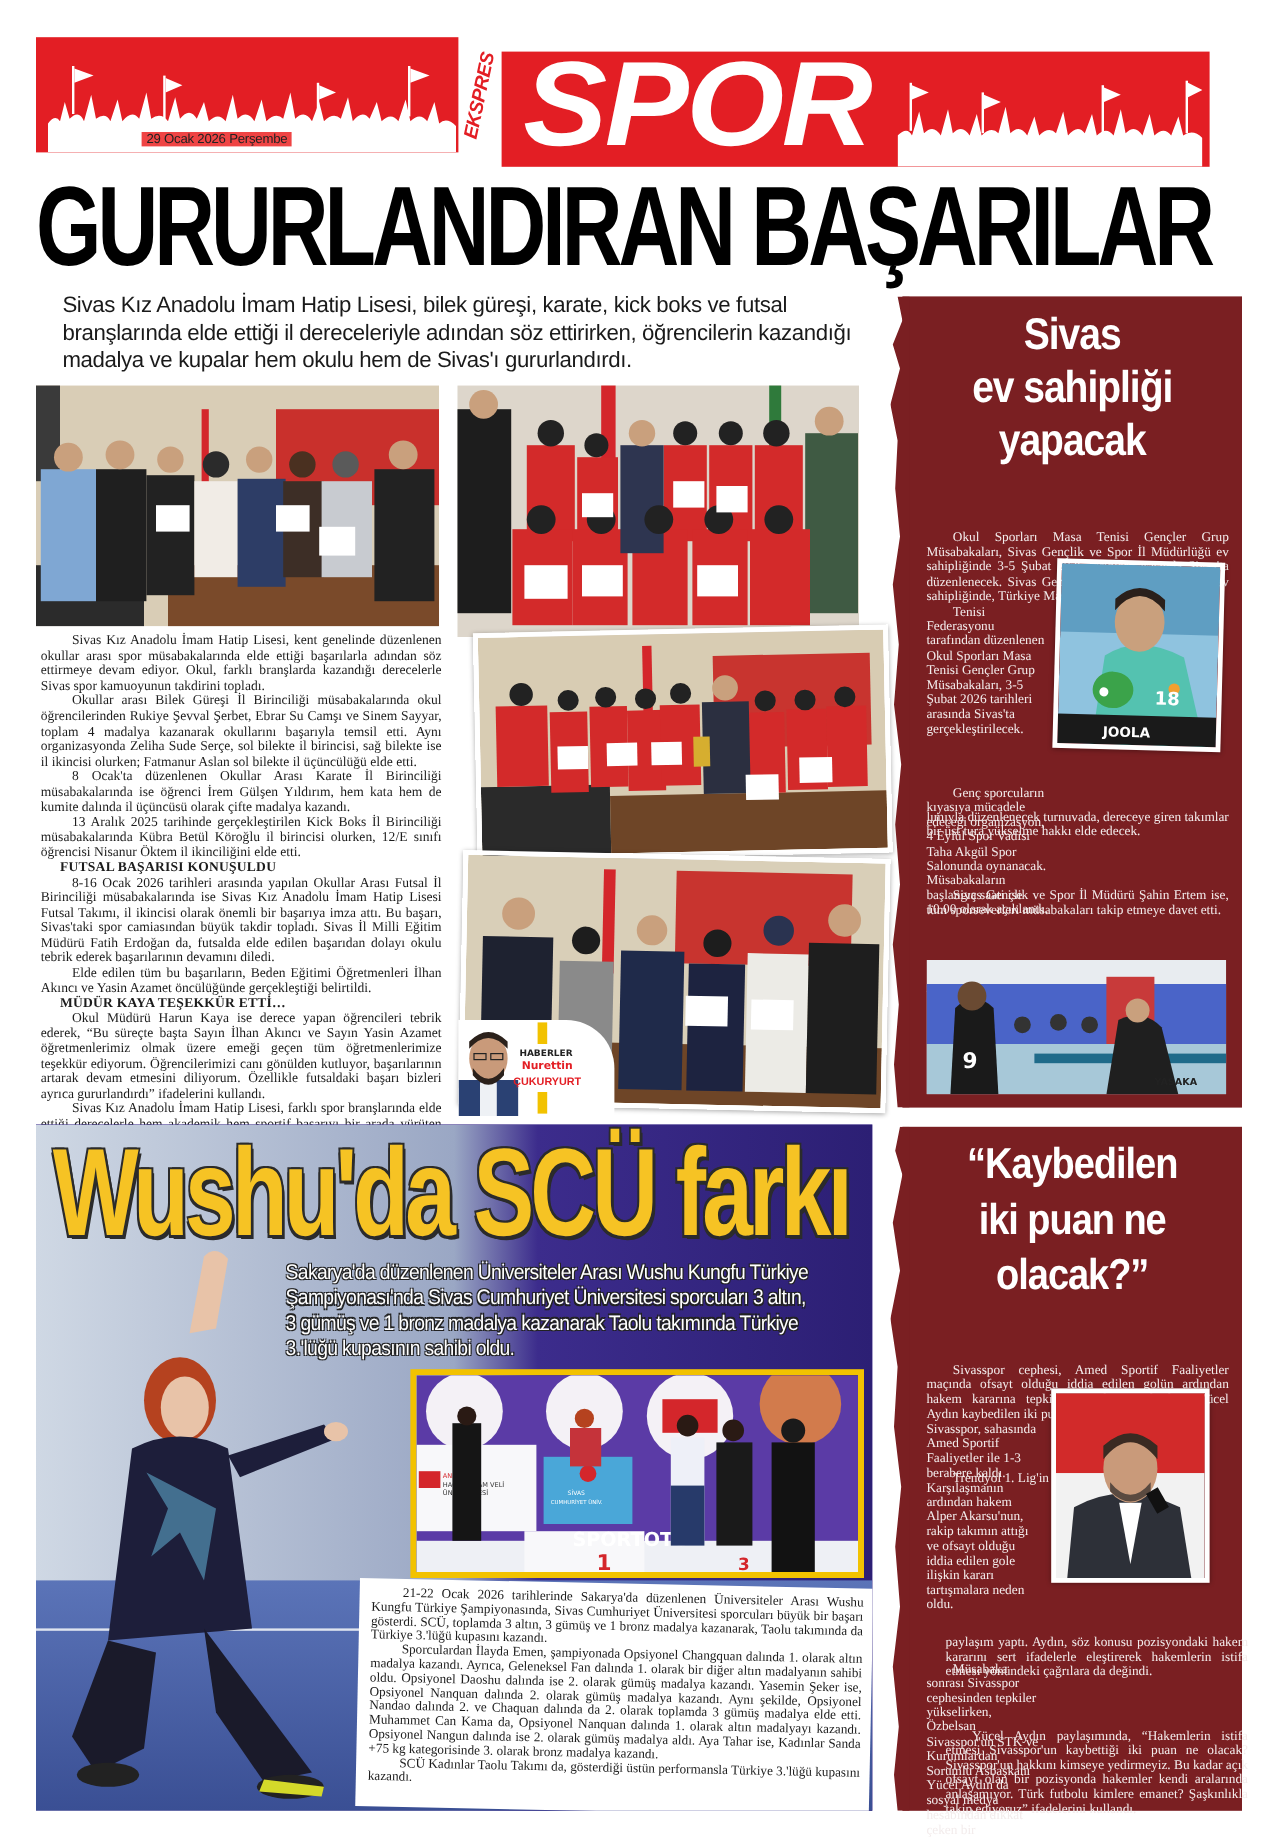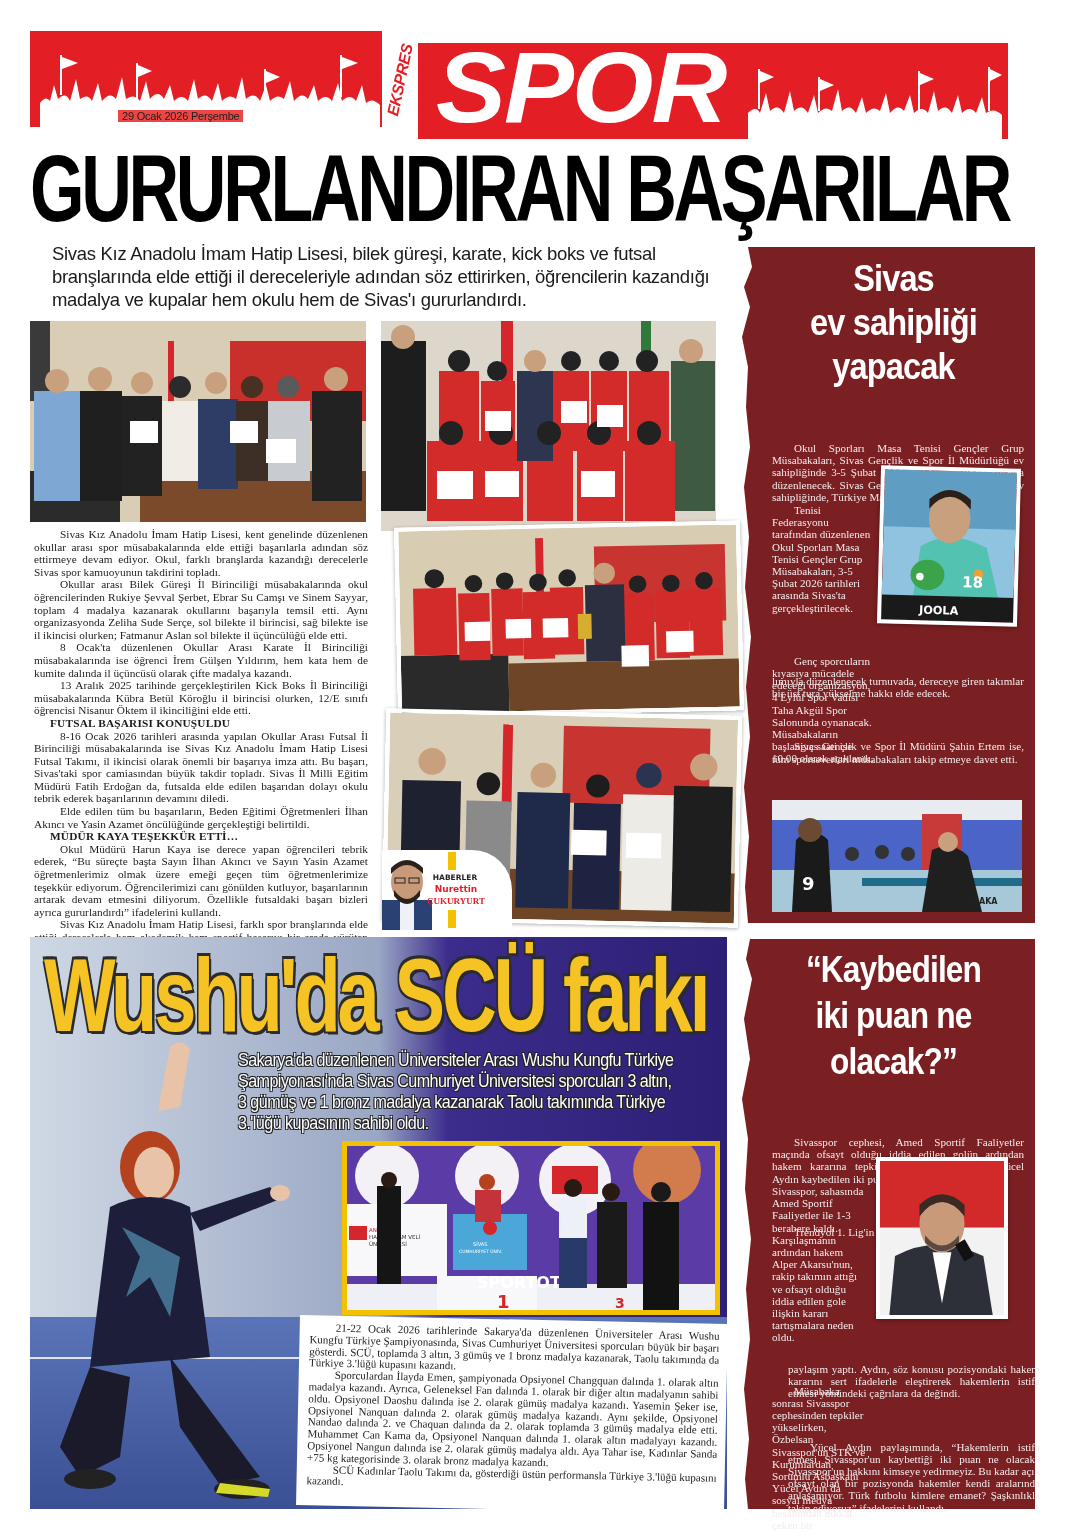--- a/index.html
+++ b/index.html
@@ -32,21 +32,21 @@
   .body-text p { text-indent: 26px; }
   .body-text p.sub { font-weight: bold; text-indent: 16px; letter-spacing: 0.2px; }
 
   
   .reporter { position: absolute; left: 382px; top: 850px; width: 130px; height: 80px; background: #fff; border-radius: 0 40px 0 0; overflow: hidden; }
   .reporter .face { position: absolute; left: 0; top: 0; width: 50px; height: 80px; }
   .reporter .bar1 { position: absolute; left: 66px; top: 2px; width: 8px; height: 18px; background: #f2c200; }
   .reporter .bar2 { position: absolute; left: 66px; top: 60px; width: 8px; height: 18px; background: #f2c200; }
   .reporter .lbl { position: absolute; left: 48px; top: 23px; width: 50px; text-align: center; font-family: "DejaVu Sans", sans-serif; font-weight: bold; font-size: 7.5px; color: #222; }
   .reporter .n1 { position: absolute; left: 44px; top: 34px; width: 60px; text-align: center; font-family: "DejaVu Sans", sans-serif; font-weight: bold; font-size: 9px; color: #e31e24; }
-  .reporter .n2 { position: absolute; left: 40px; top: 46px; width: 68px; text-align: center; font-family: Liberation Serif, serif; font-weight: bold; font-size: 9px; color: #e31e24; }
+  .reporter .n2 { position: absolute; left: 40px; top: 46px; width: 68px; text-align: center; font-family: Liberation Sans, sans-serif; font-weight: bold; font-size: 9px; color: #e31e24; }
 
   
   .sidebar { position: absolute; background: #7a1f22; }
   .sidebar .torn { position: absolute; left: -10px; top: 0; width: 16px; height: 100%; }
   .side-title { position: absolute; width: 100%; text-align: center; font-family: "Liberation Sans", sans-serif; font-weight: bold; color: #fff; letter-spacing: -1px; transform: scaleX(0.88); }
   .side-text { position: absolute; font-family: "Liberation Serif", serif; font-size: 11.1px; line-height: 12.2px; color: #f3ecec; text-align: justify; }
   .side-text p { text-indent: 22px; margin-top: 41px; }
 
   
   .wushu { position: absolute; left: 30px; top: 937px; width: 697px; height: 572px; overflow: hidden; background: #3b2a8a; }

